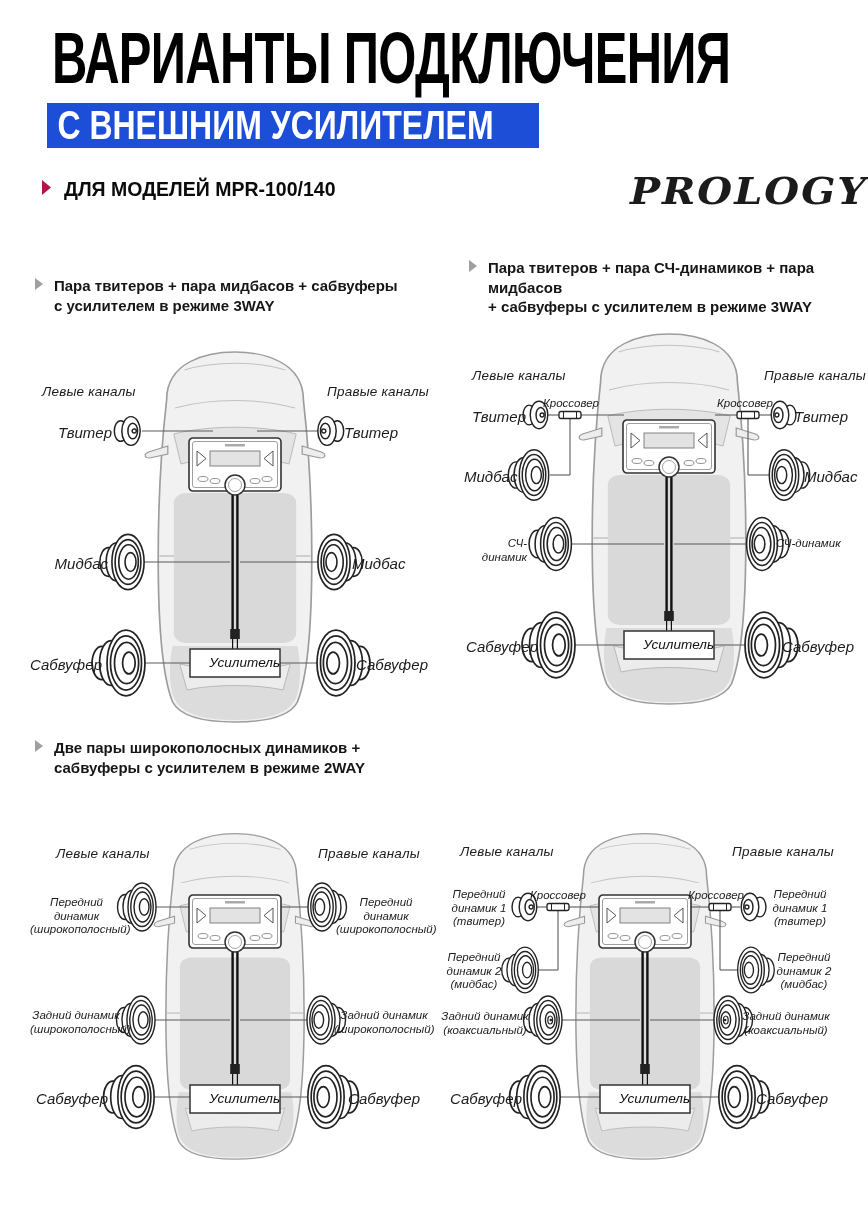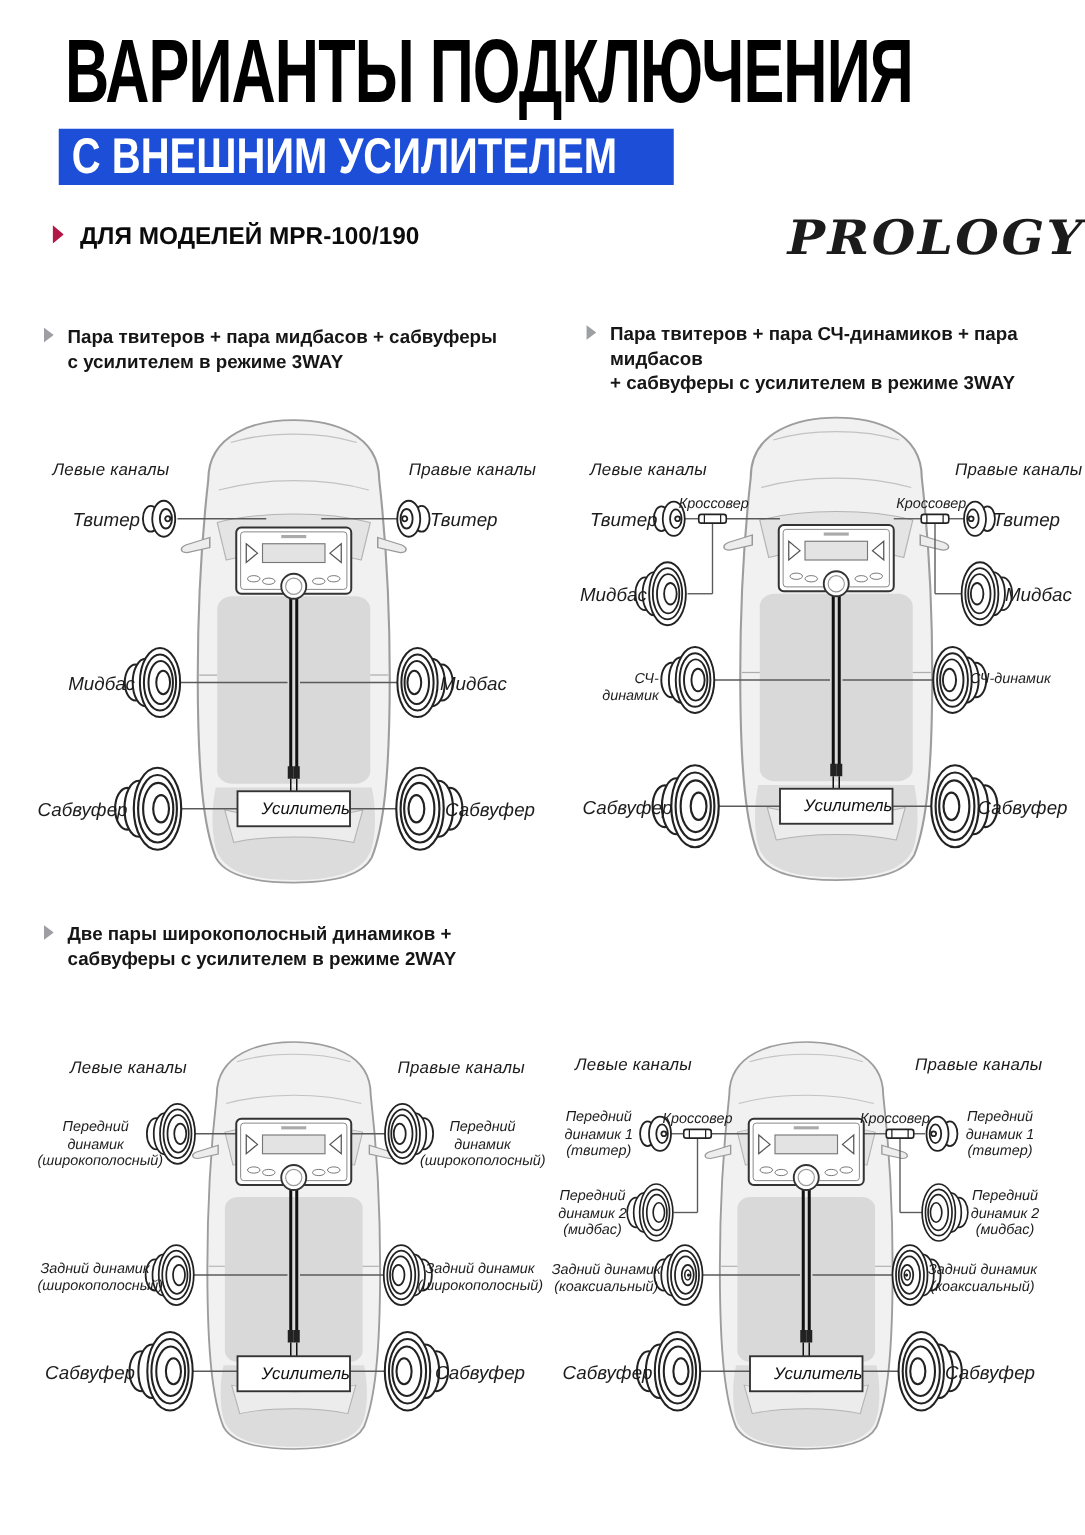--- a/index.html
+++ b/index.html
@@ -108,26 +108,26 @@
     </defs>
   </svg>
 
   <h1 class="title">ВАРИАНТЫ ПОДКЛЮЧЕНИЯ</h1>
   <div class="banner" style="background: #1d4ed8;">
     <span>С ВНЕШНИМ УСИЛИТЕЛЕМ</span>
   </div>
   <div class="subtitle-row">
     <span class="tri tri-red" style="background: rgb(177, 23, 71);"></span>
     <div class="subtitle-text">
-      <div class="l2">ДЛЯ МОДЕЛЕЙ MPR-100/190</div>
+      <div class="l2">ДЛЯ МОДЕЛЕЙ MPR-100/140</div>
     </div>
   </div>
   <div class="brand">PROLOGY</div>
 
-  <section class="quad" style="left:30px;top:260px;width:410px;height:474px;">
+  <section class="quad" style="left:30px;top:276px;width:410px;height:474px;">
     <div class="q-heading">
       <span class="tri tri-gray" style="background: rgb(157, 159, 162);"></span>
       <p class="q-title">Пара твитеров + пара мидбасов + сабвуферы
 с усилителем в режиме 3WAY</p>
     </div>
     <div class="canvas" style="top:62px;width:410px;height:412px;">
       <svg viewBox="0 0 410 412" width="410" height="412">
         <use href="#car" transform="translate(205,10) scale(1.2,1)"></use>
         <g>
           <line class="wire" x1="112" y1="93" x2="183" y2="93"></line>
@@ -222,21 +222,21 @@
       <div class="lbl sm" style="left:312px;top:217px;width:75px;">СЧ-динамик</div>
       <div class="lbl r" style="left:2px;top:318px;width:67px;">Сабвуфер</div>
       <div class="lbl" style="left:318px;top:318px;width:70px;">Сабвуфер</div>
       <div class="amp-lbl" style="left:160px;top:317px;width:90px;">Усилитель</div>
     </div>
   </section>
 
   <section class="quad" style="left:30px;top:738px;width:410px;height:490px;">
     <div class="q-heading">
       <span class="tri tri-gray" style="background: rgb(157, 159, 162);"></span>
-      <p class="q-title">Две пары широкополосный динамиков +
+      <p class="q-title">Две пары широкополосных динамиков +
 сабвуферы с усилителем в режиме 2WAY</p>
     </div>
     <div class="canvas" style="top:72px;width:410px;height:415px;">
       <svg viewBox="0 0 410 415" width="410" height="415">
         <use href="#car" transform="translate(205,20) scale(1.08,.88)"></use>
         <g>
           <line class="wire" x1="124" y1="97" x2="160" y2="97"></line>
           <line class="wire" x1="250" y1="97" x2="280" y2="97"></line>
           <line class="wire" x1="124" y1="210" x2="200" y2="210"></line>
           <line class="wire" x1="210" y1="210" x2="280" y2="210"></line>

